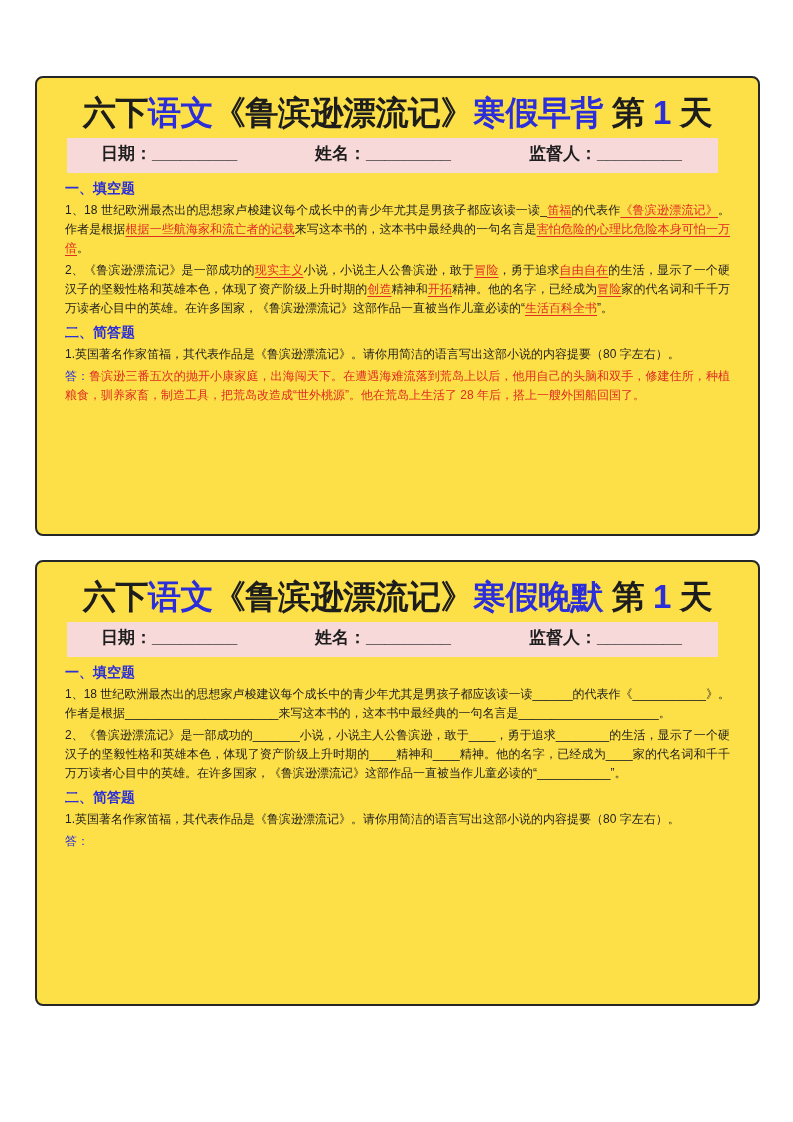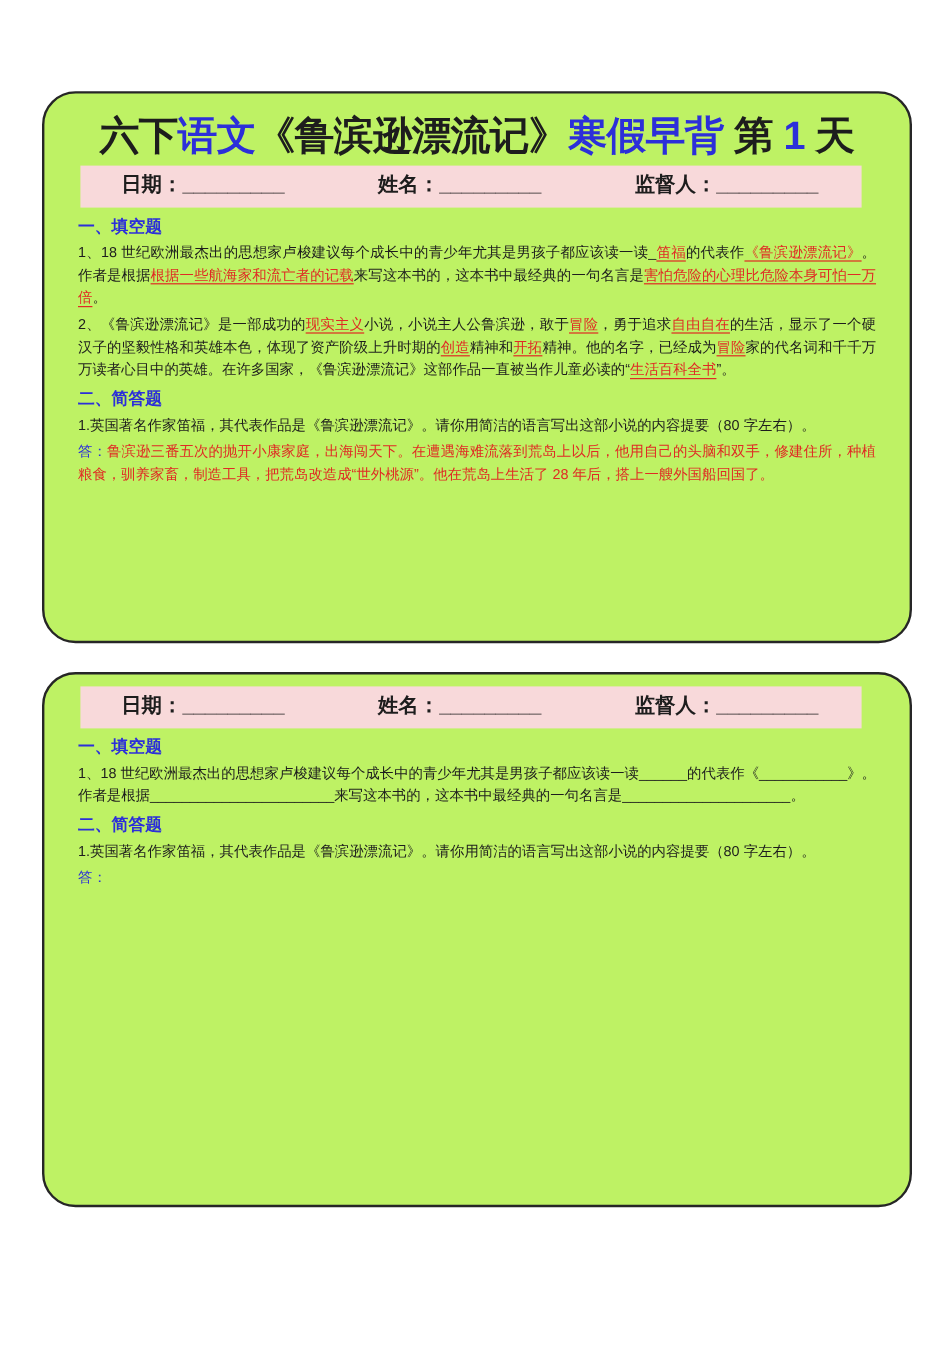--- a/index.html
+++ b/index.html
@@ -10,23 +10,23 @@
   body{
     width:793px;height:1122px;
     font-family:"Liberation Sans","DejaVu Sans",sans-serif;
     color:var(--ink);
   }
   .page{
     width:793px;height:1122px;
     padding:76px 33px 0 35px;
   }
   .sheet{
-    background:#bef264;
+    background:#fde047;
     border:2px solid var(--border);
-    border-radius:28px;
+    border-radius:8px;
     padding:8px 28px 10px 28px;
     overflow:hidden;
   }
   .sheet-morning{height:460px;margin-bottom:24px;}
   .sheet-evening{height:446px;}
   .sheet-title{
     margin:6px 0 5px 0;
     font-size:33px;
     font-weight:bold;
     text-align:center;
@@ -77,25 +77,27 @@
     </div>
     <h2 class="section-heading">一、填空题</h2>
     <p class="para"><span class="seg-k">1、18 世纪欧洲最杰出的思想家卢梭建议每个成长中的青少年尤其是男孩子都应该读一读_</span><span class="seg-r">笛福</span><span class="seg-k">的代表作</span><span class="seg-r">《鲁滨逊漂流记》</span><span class="seg-k">。作者是根据</span><span class="seg-r">根据一些航海家和流亡者的记载</span><span class="seg-k">来写这本书的，这本书中最经典的一句名言是</span><span class="seg-r">害怕危险的心理比危险本身可怕一万倍</span><span class="seg-k">。</span></p>
     <p class="para"><span class="seg-k">2、《鲁滨逊漂流记》是一部成功的</span><span class="seg-r">现实主义</span><span class="seg-k">小说，小说主人公鲁滨逊，敢于</span><span class="seg-r">冒险</span><span class="seg-k">，勇于追求</span><span class="seg-r">自由自在</span><span class="seg-k">的生活，显示了一个硬汉子的坚毅性格和英雄本色，体现了资产阶级上升时期的</span><span class="seg-r">创造</span><span class="seg-k">精神和</span><span class="seg-r">开拓</span><span class="seg-k">精神。他的名字，已经成为</span><span class="seg-r">冒险</span><span class="seg-k">家的代名词和千千万万读者心目中的英雄。在许多国家，《鲁滨逊漂流记》这部作品一直被当作儿童必读的“</span><span class="seg-r">生活百科全书</span><span class="seg-k">”。</span></p>
     <h2 class="section-heading">二、简答题</h2>
     <p class="para">1.英国著名作家笛福，其代表作品是《鲁滨逊漂流记》。请你用简洁的语言写出这部小说的内容提要（80 字左右）。</p>
     <p class="para"><span class="seg-b">答：</span><span class="seg-rd">鲁滨逊三番五次的抛开小康家庭，出海闯天下。在遭遇海难流落到荒岛上以后，他用自己的头脑和双手，修建住所，种植粮食，驯养家畜，制造工具，把荒岛改造成“世外桃源”。他在荒岛上生活了 28 年后，搭上一艘外国船回国了。</span></p>
   </section>
 
   <section class="sheet sheet-evening">
+    <h1 class="sheet-title"><span class="seg-k">六下</span><span class="seg-b">语文</span><span class="seg-k">《鲁滨逊漂流记》</span><span class="seg-b">寒假晚默</span><span class="seg-k"> 第 </span><span class="seg-b">1</span><span class="seg-k"> 天</span></h1>
     <div class="info-bar">
       <span class="info-field"><span>日期：</span><span>_________</span></span>
       <span class="info-field"><span>姓名：</span><span>_________</span></span>
       <span class="info-field"><span>监督人：</span><span>_________</span></span>
     </div>
     <h2 class="section-heading">一、填空题</h2>
     <p class="para"><span class="seg-k">1、18 世纪欧洲最杰出的思想家卢梭建议每个成长中的青少年尤其是男孩子都应该读一读______的代表作《___________》。作者是根据_______________________来写这本书的，这本书中最经典的一句名言是_____________________。</span></p>
+    <p class="para"><span class="seg-k">2、《鲁滨逊漂流记》是一部成功的_______小说，小说主人公鲁滨逊，敢于____，勇于追求________的生活，显示了一个硬汉子的坚毅性格和英雄本色，体现了资产阶级上升时期的____精神和____精神。他的名字，已经成为____家的代名词和千千万万读者心目中的英雄。在许多国家，《鲁滨逊漂流记》这部作品一直被当作儿童必读的“___________”。</span></p>
     <h2 class="section-heading">二、简答题</h2>
     <p class="para">1.英国著名作家笛福，其代表作品是《鲁滨逊漂流记》。请你用简洁的语言写出这部小说的内容提要（80 字左右）。</p>
     <p class="para"><span class="seg-b">答：</span></p>
   </section>
 
 </div>
 
 </body></html>

